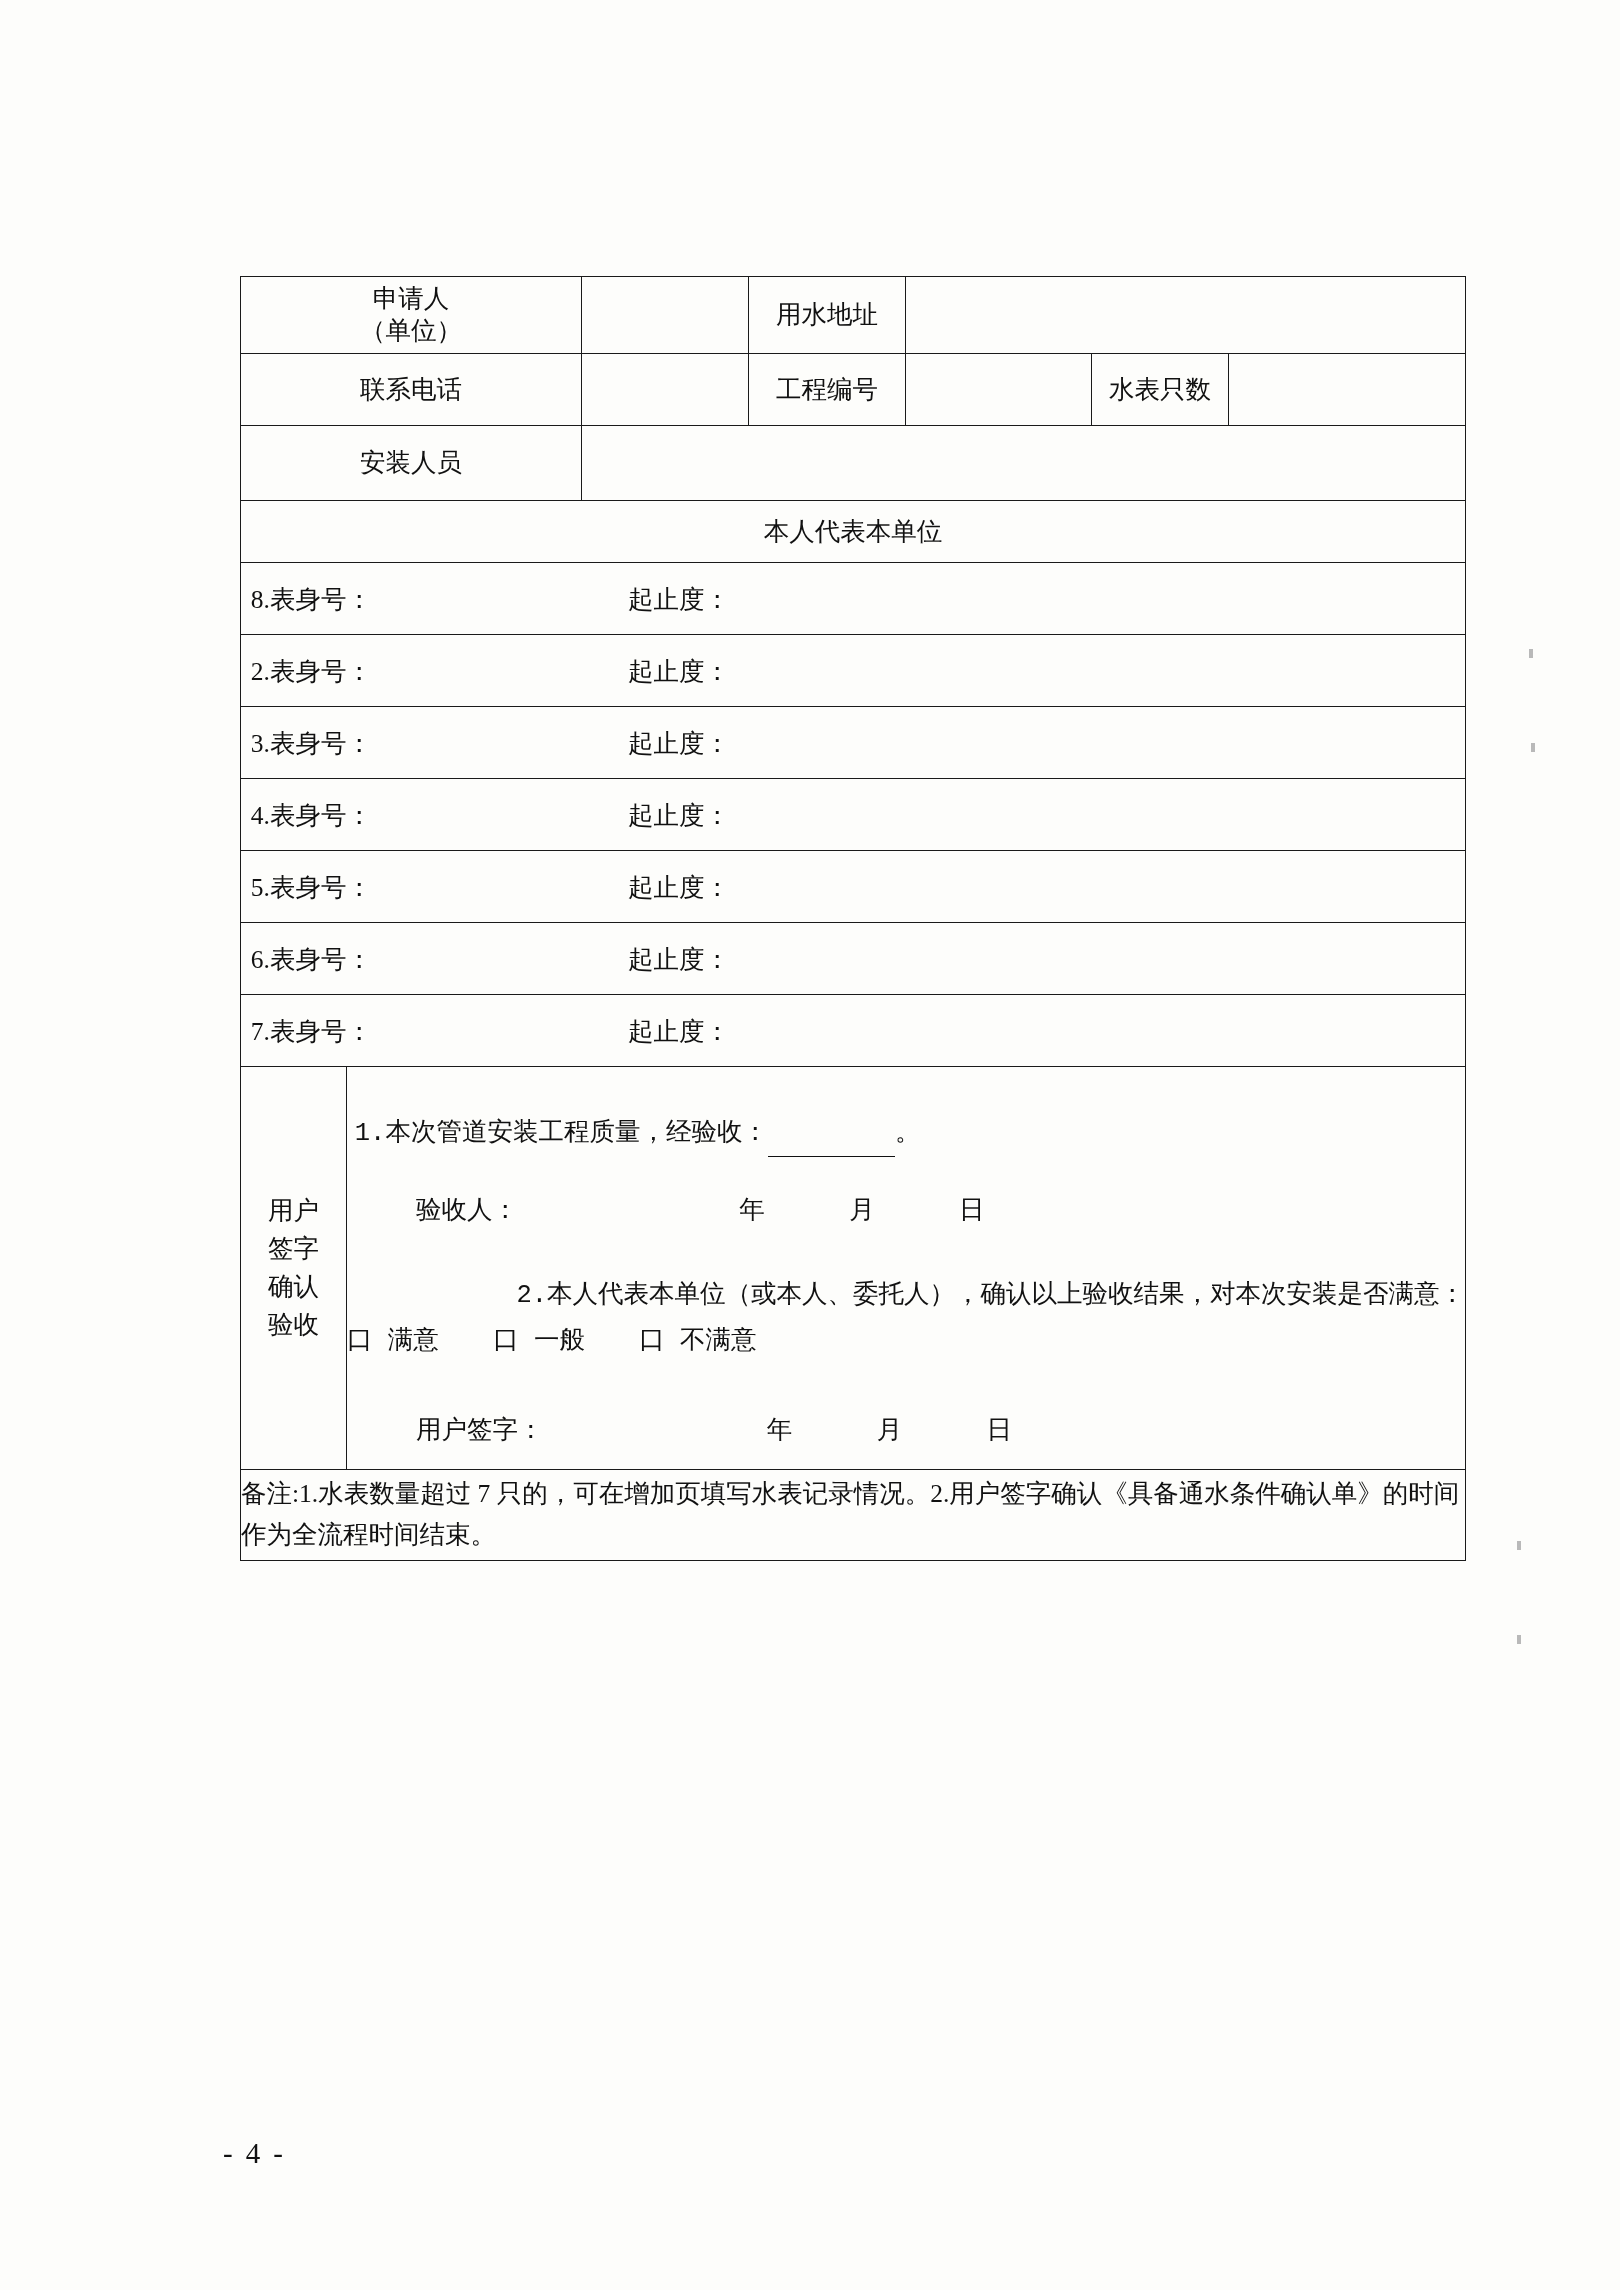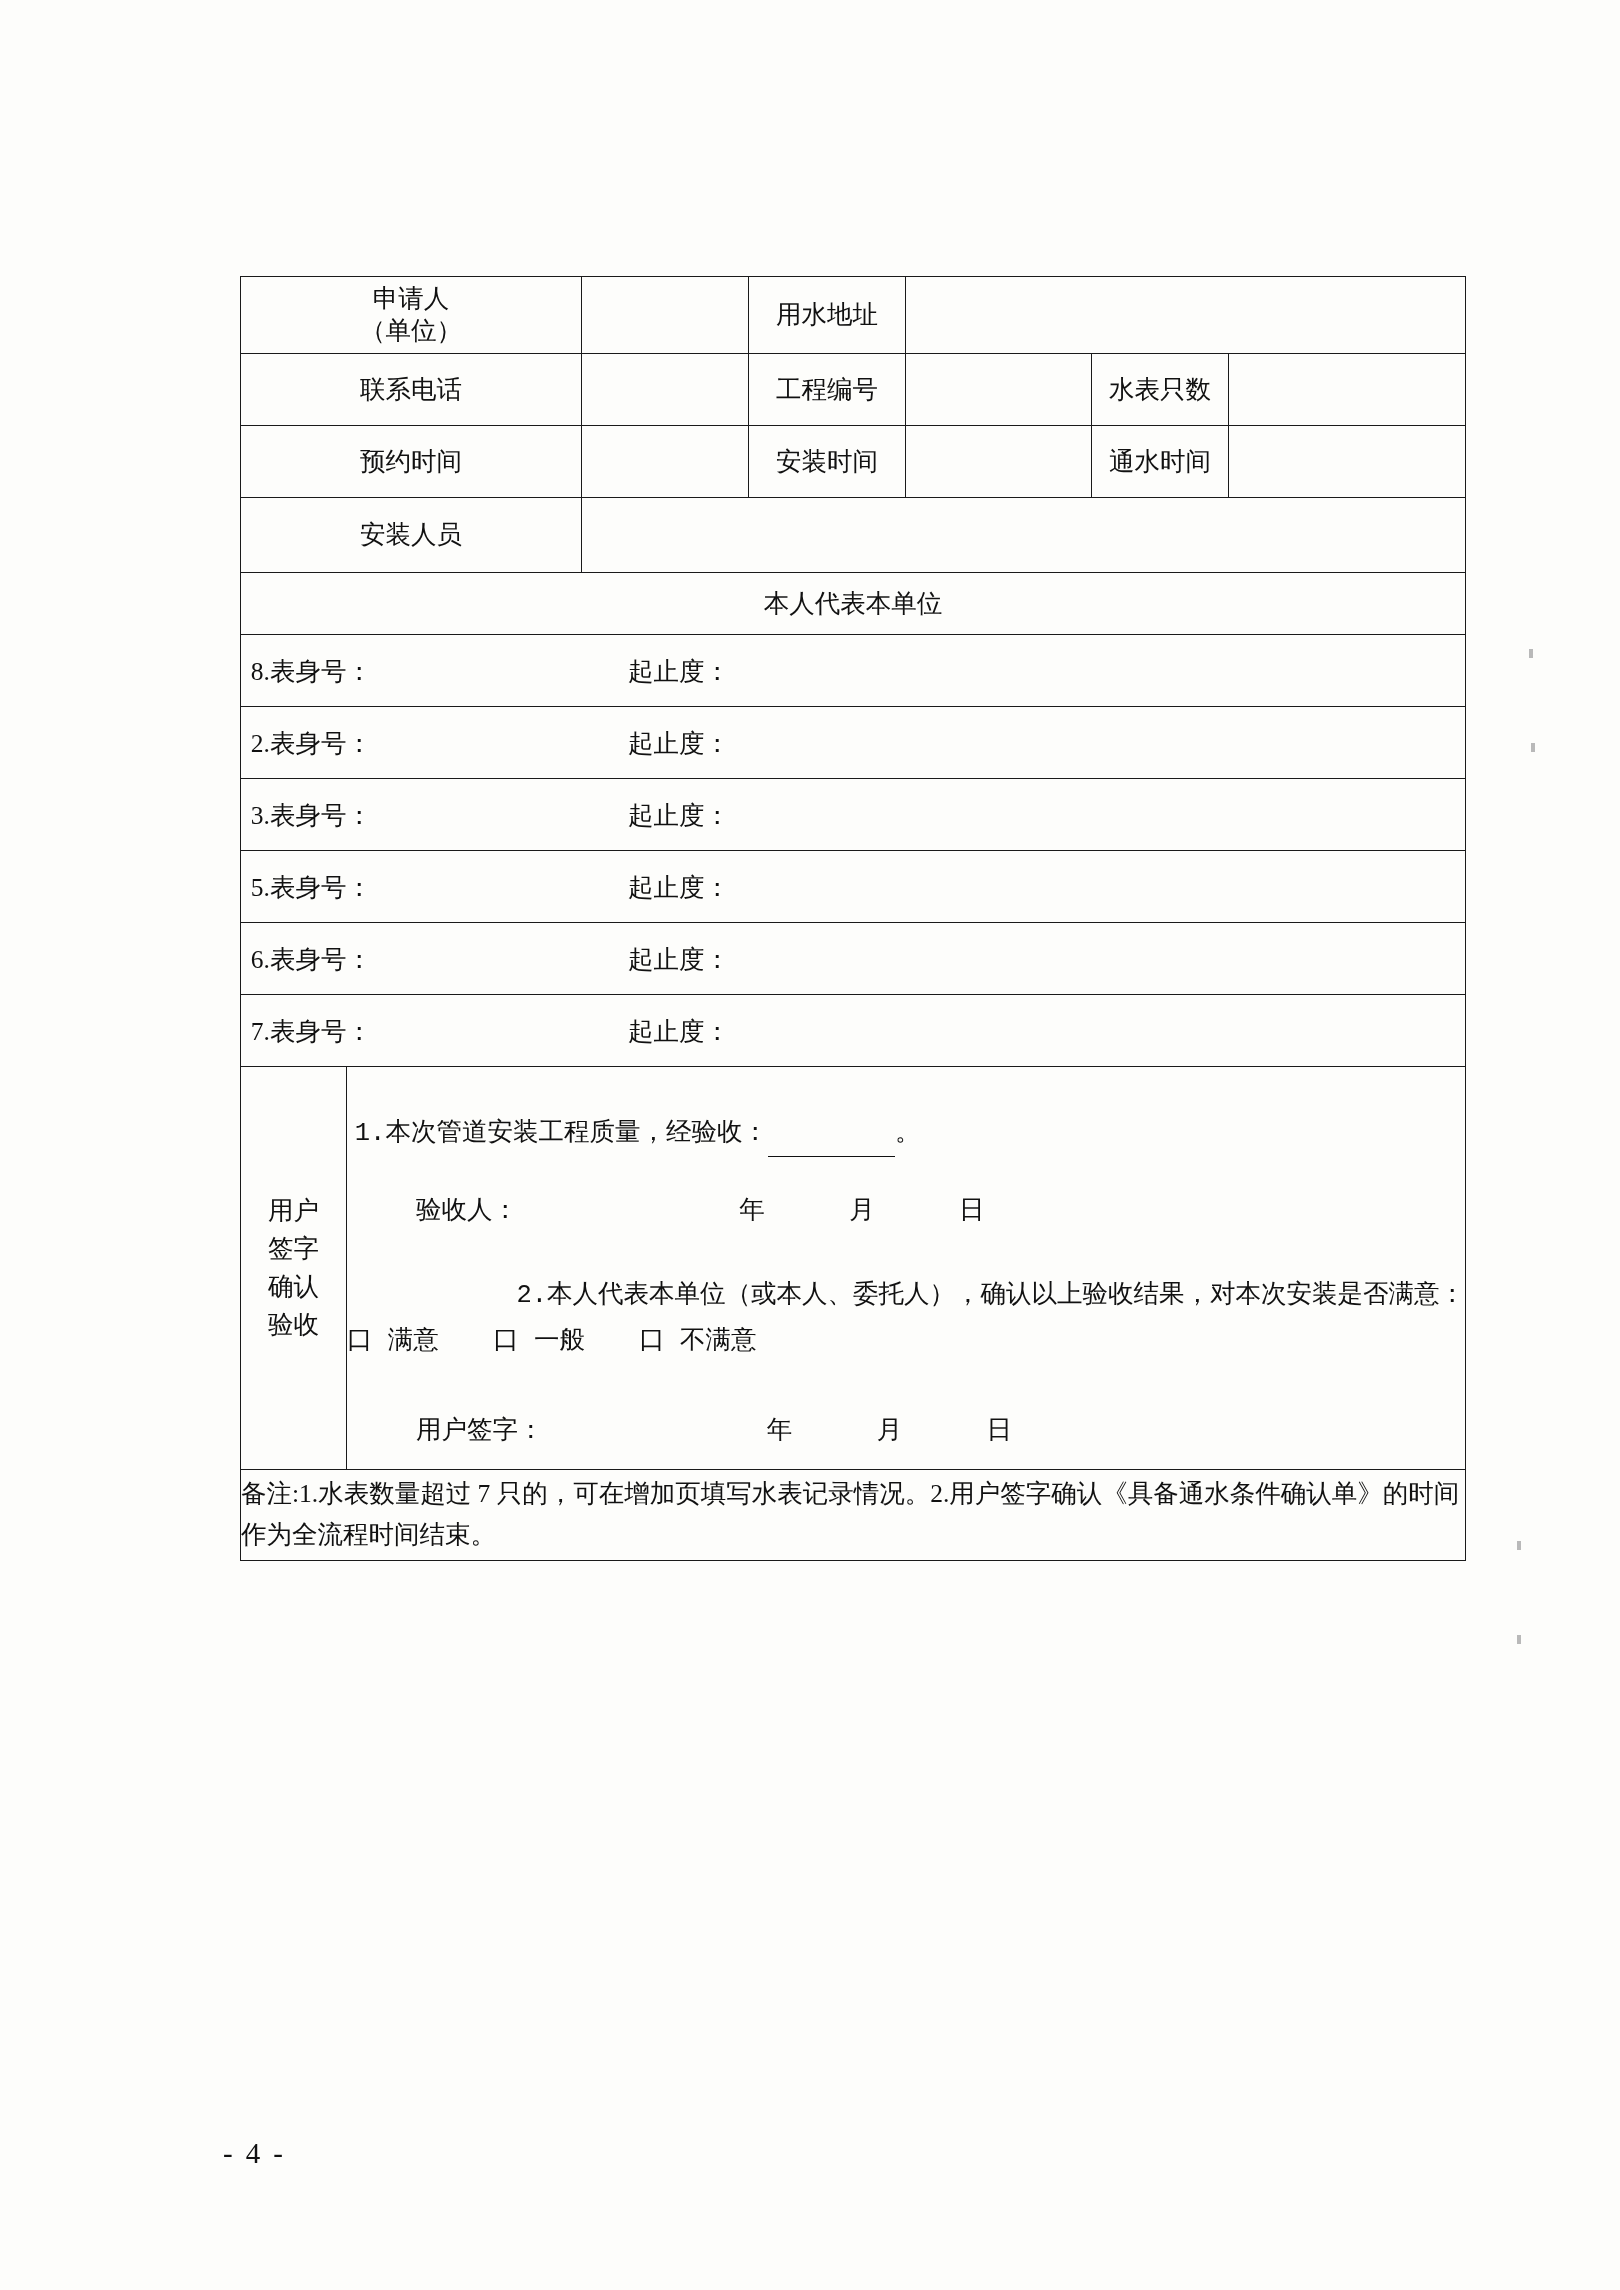--- a/index.html
+++ b/index.html
@@ -179,28 +179,20 @@
 
     <tr class="row-h2">
       <td class="lbl" colspan="2">联系电话</td>
       <td class="blank"></td>
       <td class="lbl">工程编号</td>
       <td class="blank"></td>
       <td class="lbl">水表只数</td>
       <td class="blank"></td>
     </tr>
 
-    <tr class="row-h2">
-      <td class="lbl" colspan="2">预约时间</td>
-      <td class="blank"></td>
-      <td class="lbl">安装时间</td>
-      <td class="blank"></td>
-      <td class="lbl">通水时间</td>
-      <td class="blank"></td>
-    </tr>
 
     <tr class="row-h3">
       <td class="lbl" colspan="2">安装人员</td>
       <td class="blank" colspan="5"></td>
     </tr>
 
     <tr>
       <td class="section-title" colspan="7">本人代表本单位</td>
     </tr>
 
@@ -212,20 +204,26 @@
     </tr>
     <tr class="meter-row">
       <td class="meter-cell" colspan="7">
         <span class="no">2.表身号：</span>
         <span class="rng">起止度：</span>
       </td>
     </tr>
     <tr class="meter-row">
       <td class="meter-cell" colspan="7">
         <span class="no">3.表身号：</span>
+        <span class="rng">起止度：</span>
+      </td>
+    </tr>
+    <tr class="meter-row">
+      <td class="meter-cell" colspan="7">
+        <span class="no">4.表身号：</span>
         <span class="rng">起止度：</span>
       </td>
     </tr>
     <tr class="meter-row">
       <td class="meter-cell" colspan="7">
         <span class="no">5.表身号：</span>
         <span class="rng">起止度：</span>
       </td>
     </tr>
     <tr class="meter-row">

